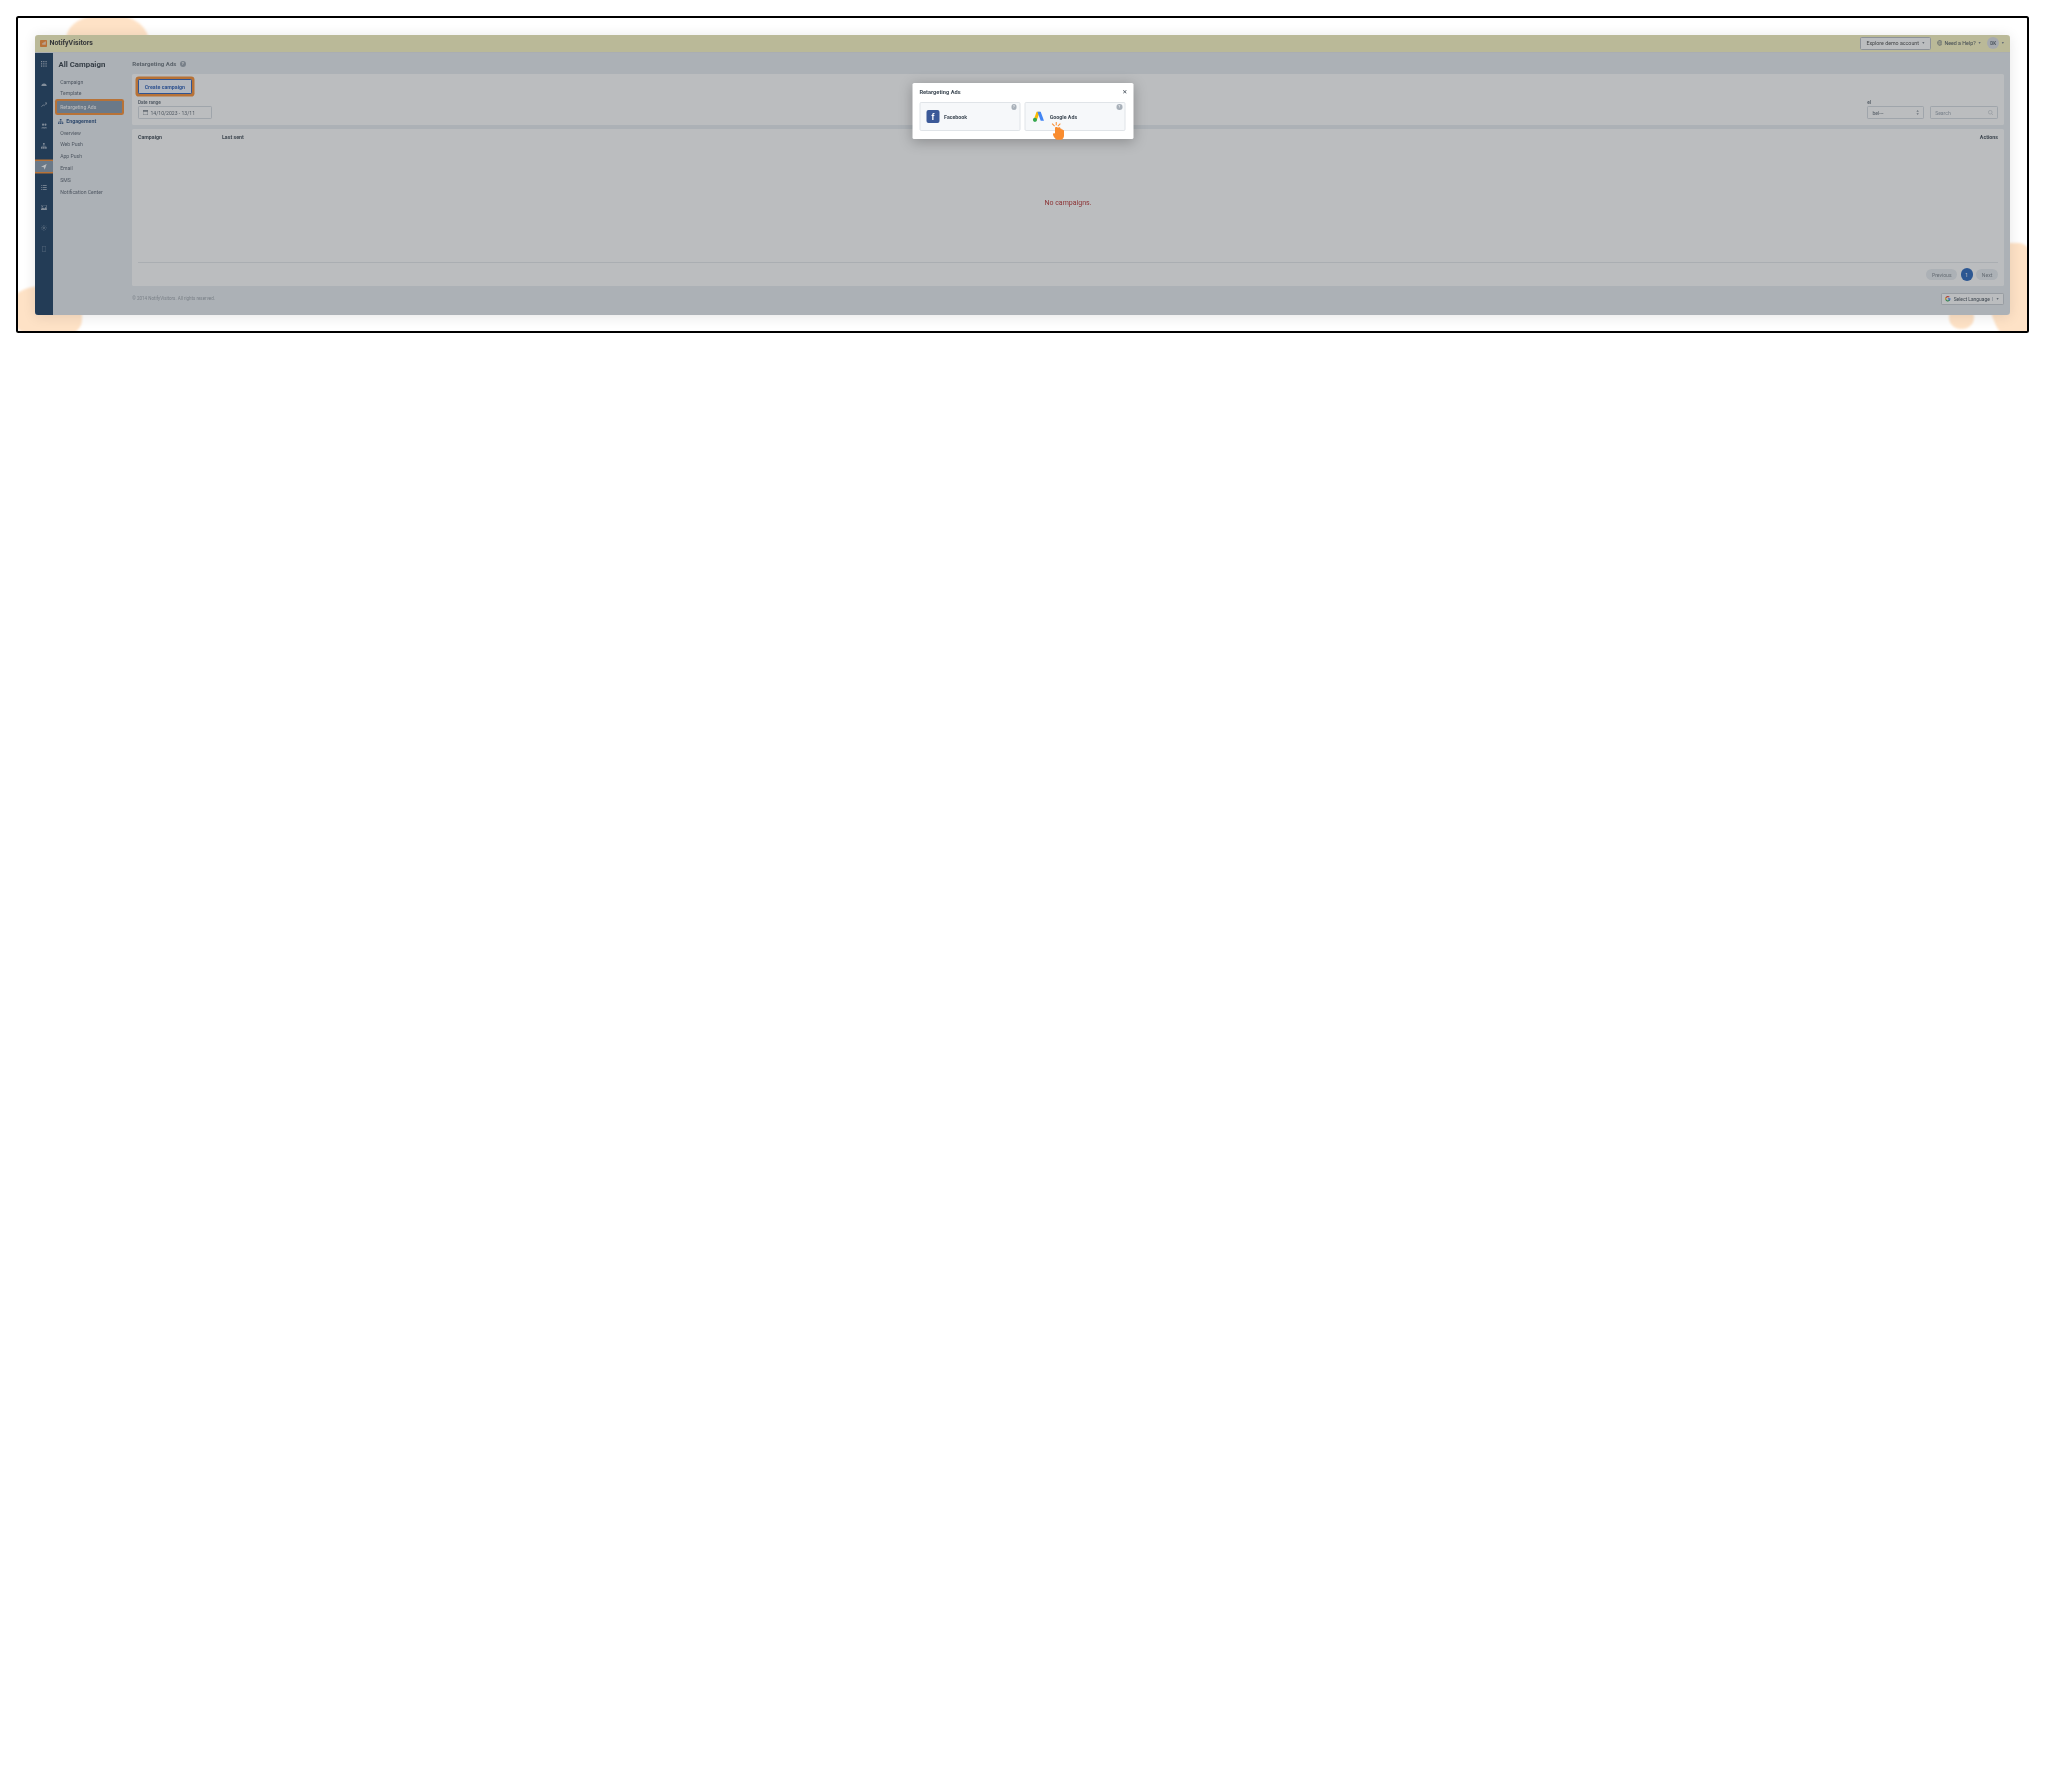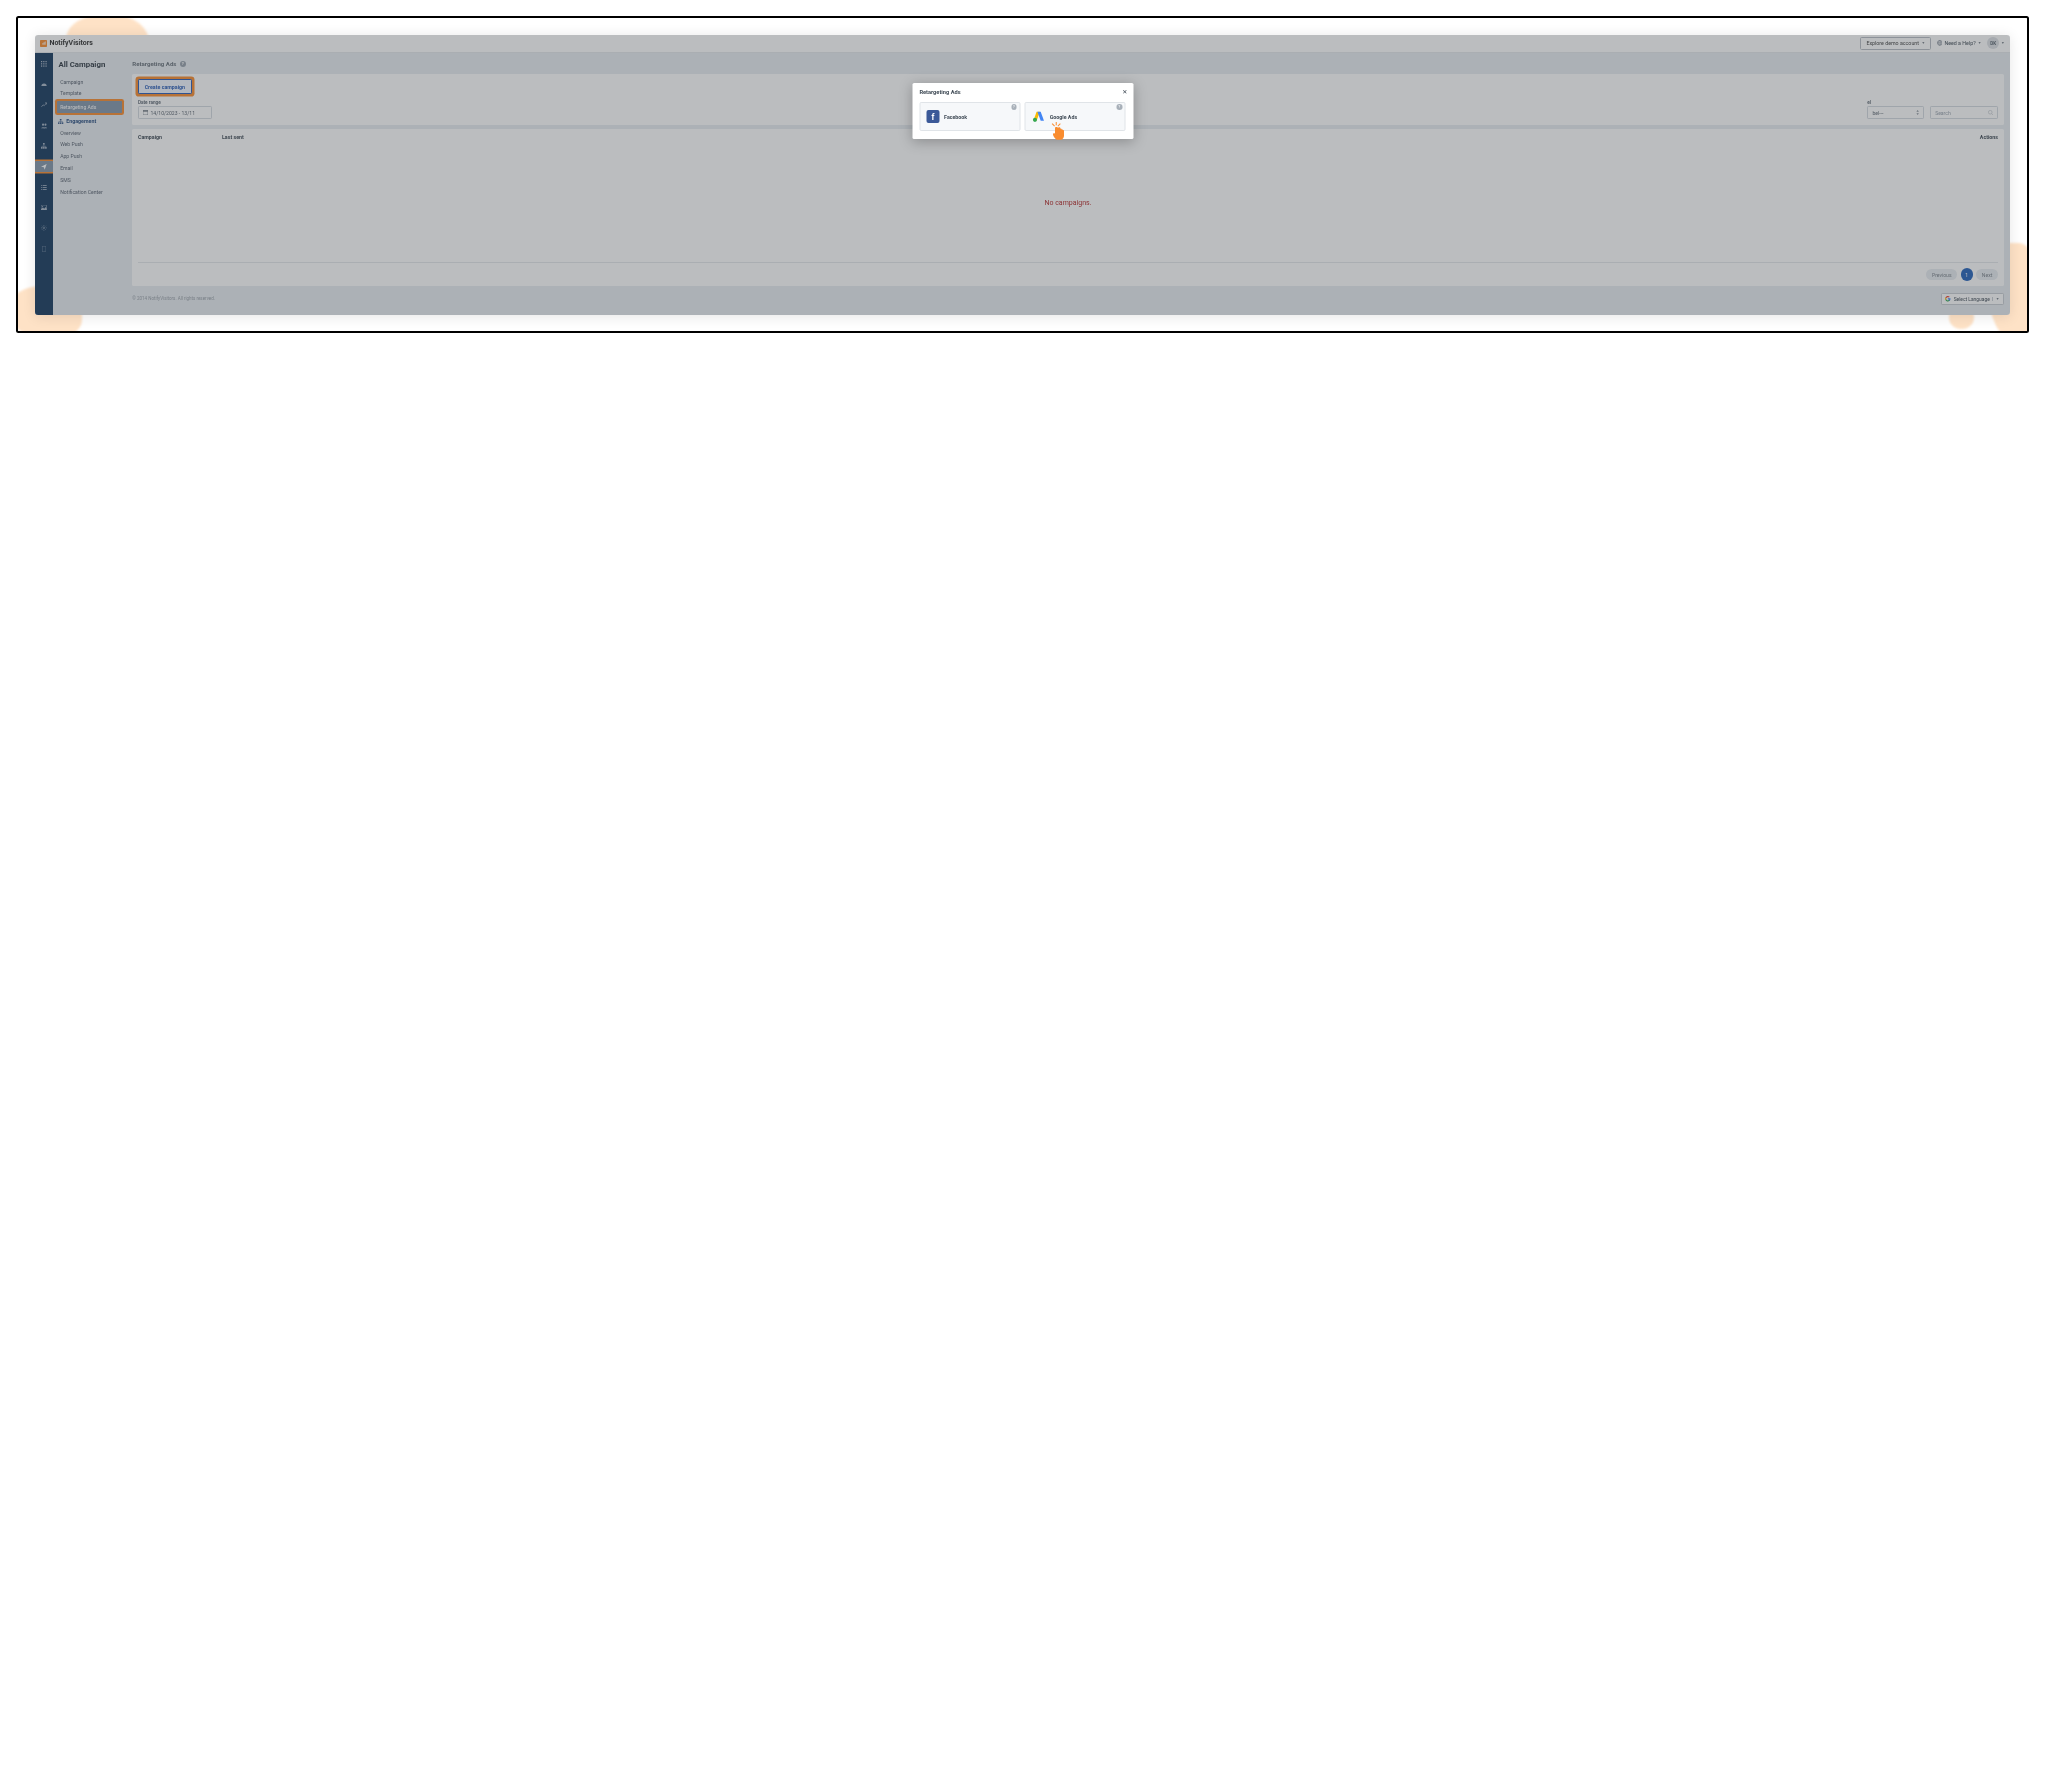--- a/index.html
+++ b/index.html
@@ -7,21 +7,21 @@
 .outer-frame { border: 2.5px solid #000; border-radius: 2.5px; overflow: hidden; position: relative; background: #fff; }
 .blob { position: absolute; background: rgba(253, 202, 151, 0.55); filter: blur(0.8px); z-index: 0; }
 .blob1 { width: 82px; height: 57px; top: -4.1px; left: 49px; border-radius: 40% 60% 50% 50%; transform: rotate(-8deg); }
 .blob2 { width: 49px; height: 98px; bottom: -10.2px; right: -10.2px; border-radius: 50% 40% 50% 60%; }
 .blob3 { width: 74px; height: 53px; bottom: -8.2px; left: -10.2px; border-radius: 50% 50% 40% 60%; }
 .blob4 { width: 33px; height: 33px; top: 75%; left: 49px; border-radius: 50%; }
 .blob5 { width: 24.5px; height: 22.5px; top: 92%; right: 53px; border-radius: 50%; }
 
 .app { position: relative; z-index: 1; margin: 16.4px; background: #e9edf1; border-radius: 3.3px; overflow: hidden; box-shadow: 0 1.6px 12.3px rgba(0,0,0,0.1); }
 
-.topbar { background: #ffffff; height: 18px; display: flex; align-items: center; padding: 0 5.7px; justify-content: space-between; border-bottom: 0.4px solid #e5e8eb; }
+.topbar { background: #fef9c3; height: 18px; display: flex; align-items: center; padding: 0 5.7px; justify-content: space-between; border-bottom: 0.4px solid #e5e8eb; }
 .logo { display: flex; align-items: center; font-weight: 700; font-size: 7px; color: #333; }
 .logo-icon { width: 6.5px; height: 6.5px; background: #f98c2f; margin-right: 2.5px; display: inline-flex; align-items: center; justify-content: center; border-radius: 0.8px; color: #fff; font-size: 4.1px; }
 .topbar-right { display: flex; align-items: center; gap: 5.7px; }
 .btn-outline { border: 0.4px solid #b8bec5; background: #fff; color: #444; padding: 2.5px 4.9px; border-radius: 1.6px; font-size: 5.3px; display: flex; align-items: center; gap: 2.5px; cursor: pointer; }
 .help-link { color: #3f4a55; font-size: 5.3px; display: flex; align-items: center; gap: 2px; cursor: pointer; }
 .avatar { width: 12.3px; height: 12.3px; border-radius: 50%; background: #dde1e5; display: flex; align-items: center; justify-content: center; font-size: 4.5px; font-weight: 600; color: #4a5560; }
 .caret { font-size: 3.7px; color: #7a828b; }
 
 .body { display: flex; min-height: 262px; }
 .navrail { width: 18px; background: #163a5f; display: flex; flex-direction: column; align-items: center; padding-top: 5.7px; gap: 9px; }

